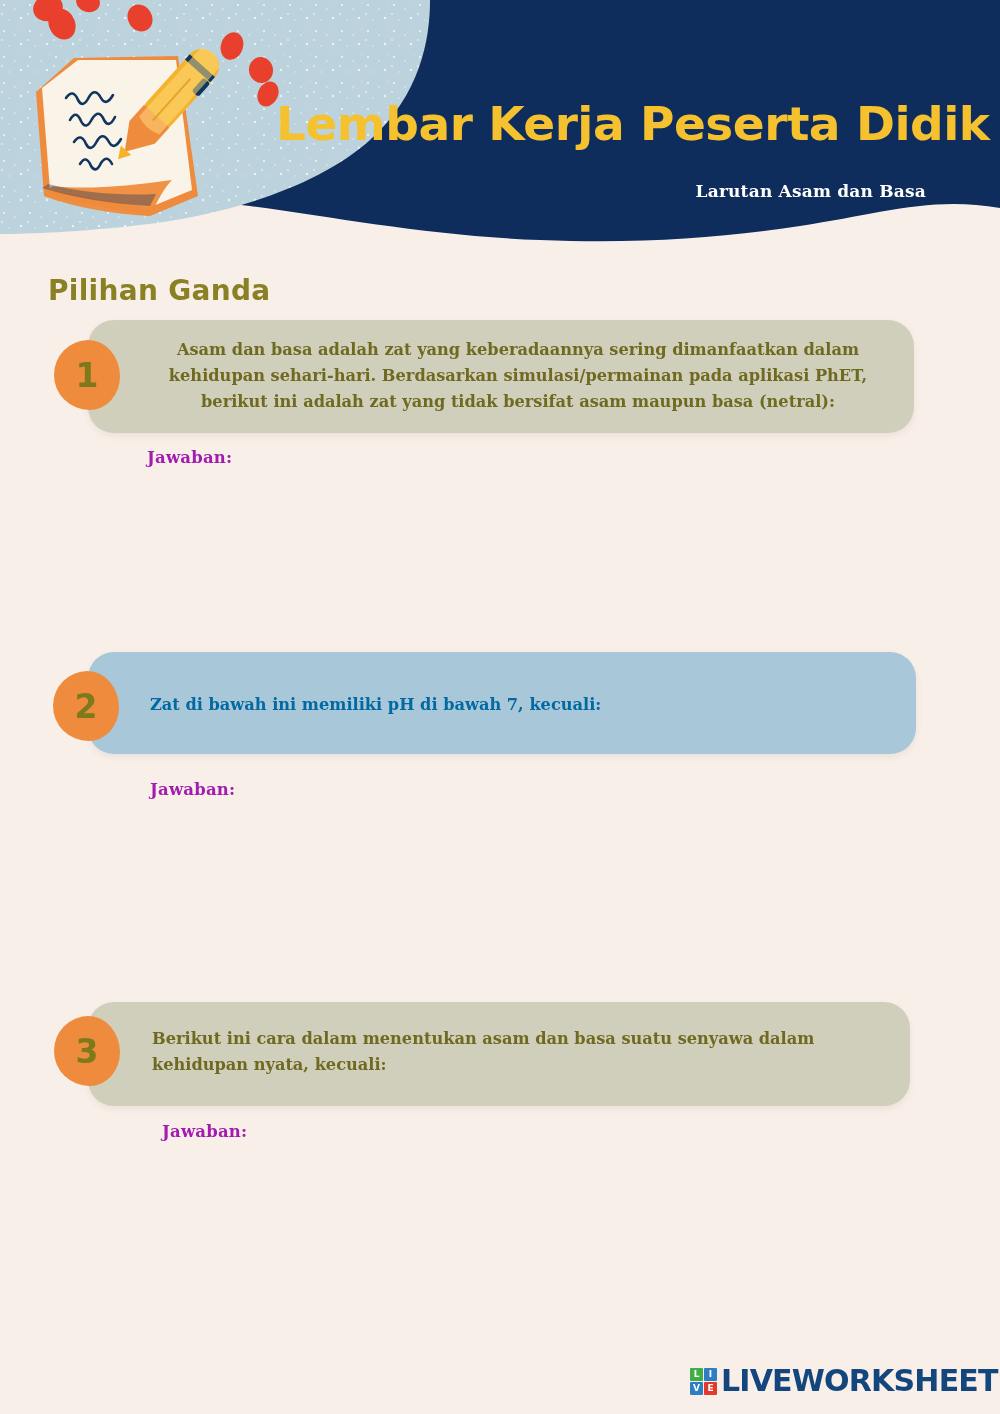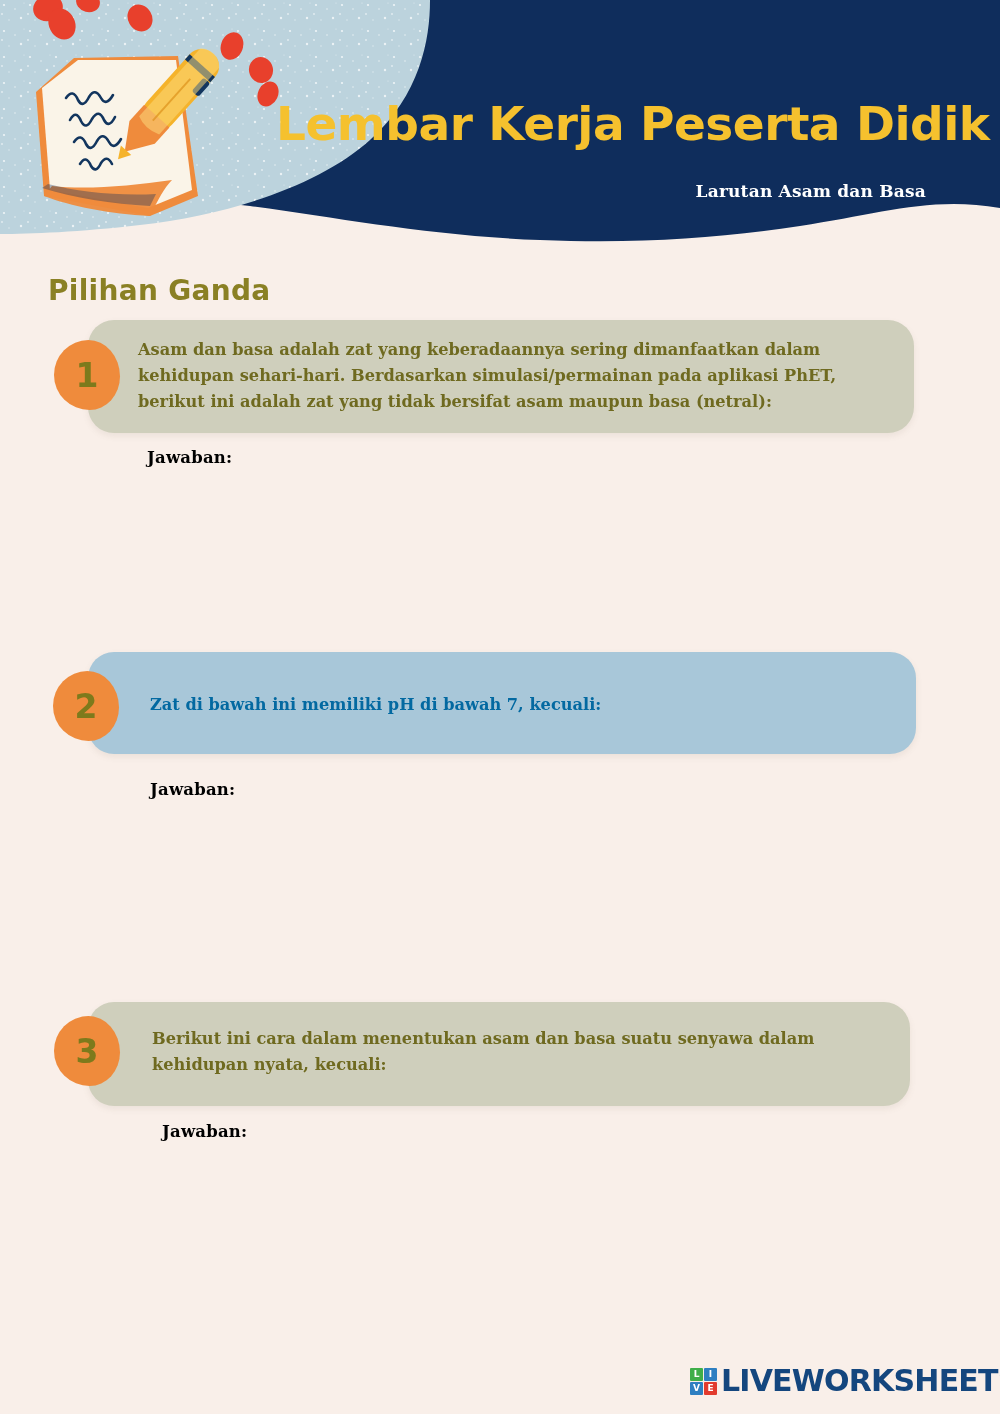--- a/index.html
+++ b/index.html
@@ -78,21 +78,21 @@
     font-weight:bold;
     font-size:16.2px;
     line-height:1.62;
     z-index:2;
   }
   .q-text.olive{color:#6f6a20;}
   .q-text.navy{color:#0369a1;}
 
   .jawaban{
     position:absolute;
-    color:#000000;
+    color:#a21caf;
     font-family:"DejaVu Serif", serif;
     font-weight:bold;
     font-size:16.5px;
     letter-spacing:0.2px;
   }
 
   
   .footer-logo{
     position:absolute;left:690px;top:1366px;
     display:flex;align-items:center;
@@ -191,21 +191,21 @@
 
   <div class="hdr-title">Lembar Kerja Peserta Didik</div>
   <div class="hdr-sub">Larutan Asam dan Basa</div>
 </div>
 
 <div class="section-title">Pilihan Ganda</div>
 
 <div class="q-block">
   <div class="q-box sage" style="left:88px;top:320px;width:826px;height:113px;"></div>
   <div class="q-badge" style="left:54px;top:340px;">1</div>
-  <div class="q-text olive" style="left:138px;top:337px;width:760px;">Asam dan basa adalah zat yang keberadaannya sering dimanfaatkan dalam kehidupan sehari-hari. Berdasarkan simulasi/permainan pada aplikasi PhET, berikut ini adalah zat yang tidak bersifat asam maupun basa (netral):</div>
+  <div class="q-text olive" style="left:138px;top:337px;width:760px;text-align:center;">Asam dan basa adalah zat yang keberadaannya sering dimanfaatkan dalam kehidupan sehari-hari. Berdasarkan simulasi/permainan pada aplikasi PhET, berikut ini adalah zat yang tidak bersifat asam maupun basa (netral):</div>
   <div class="jawaban" style="left:147px;top:448px;">Jawaban:</div>
 </div>
 
 <div class="q-block">
   <div class="q-box blue" style="left:88px;top:652px;width:828px;height:102px;"></div>
   <div class="q-badge" style="left:53px;top:671px;">2</div>
   <div class="q-text navy" style="left:150px;top:692px;width:740px;">Zat di bawah ini memiliki pH di bawah 7, kecuali:</div>
   <div class="jawaban" style="left:150px;top:780px;">Jawaban:</div>
 </div>
 

